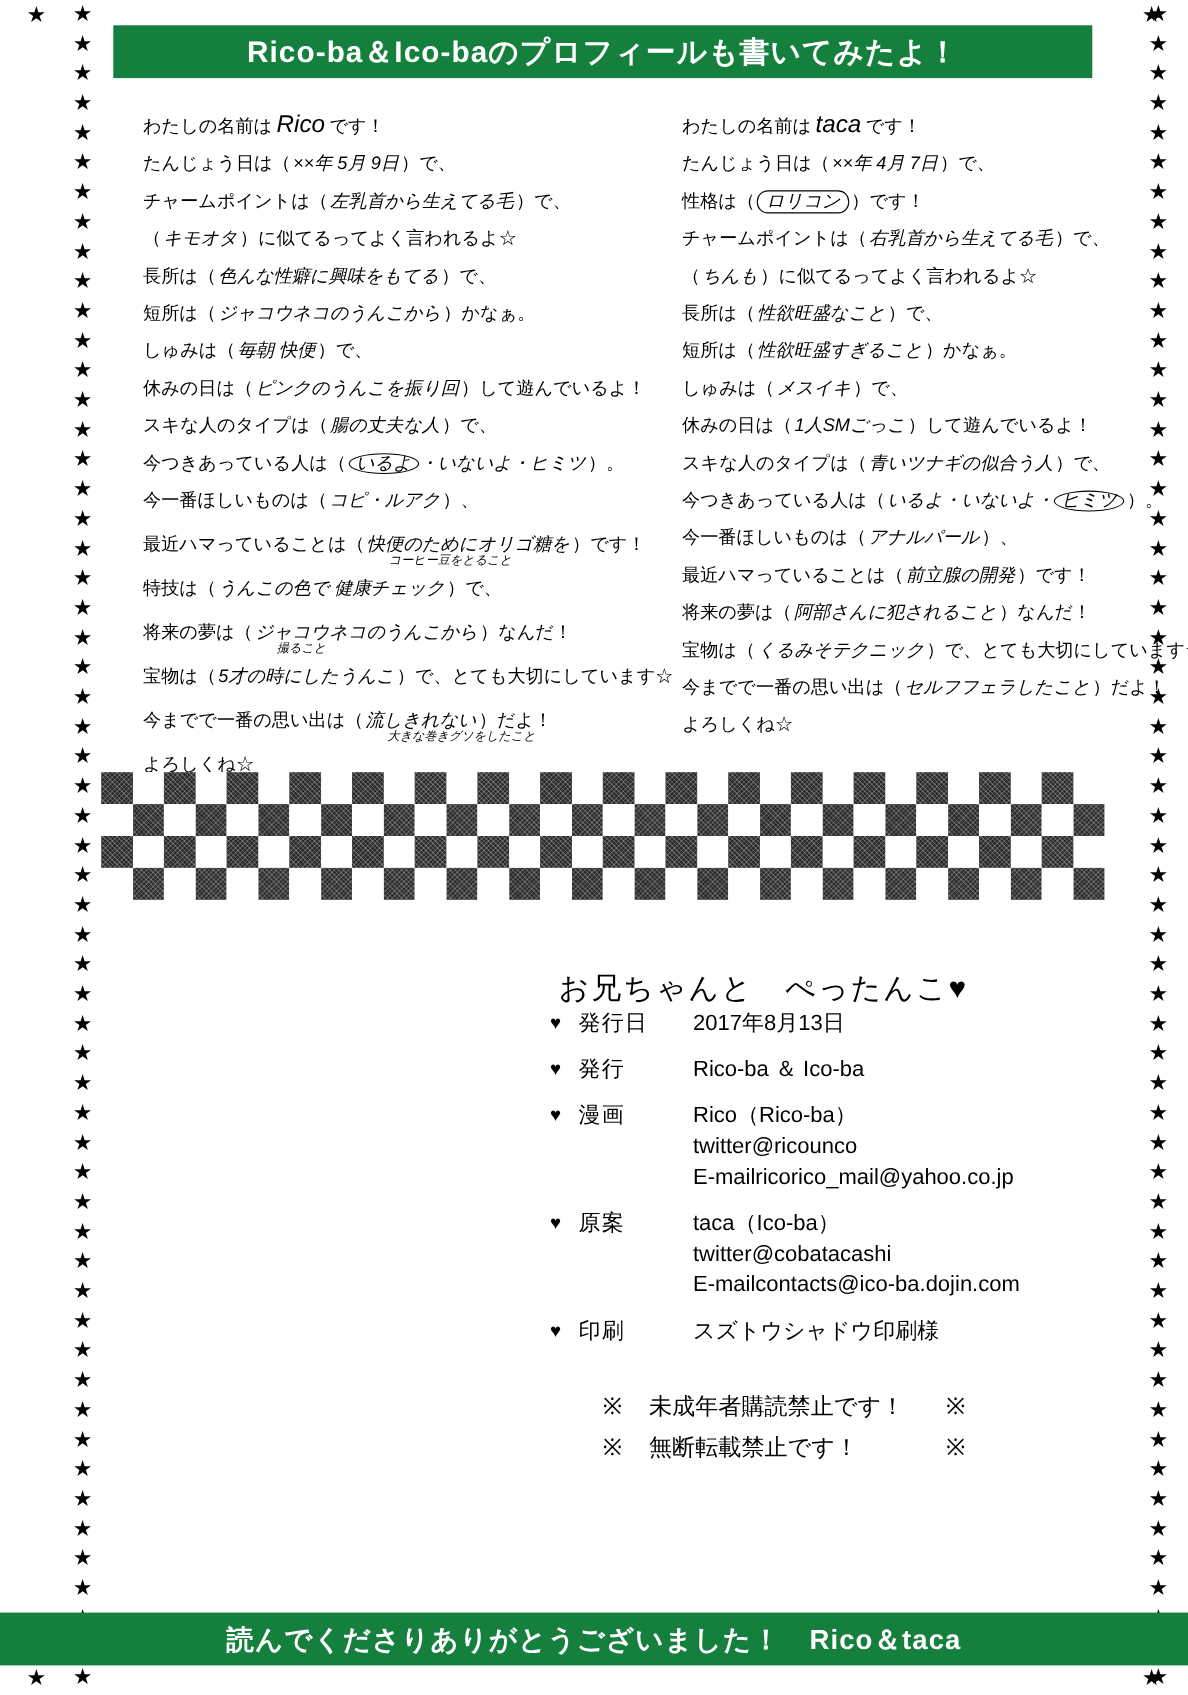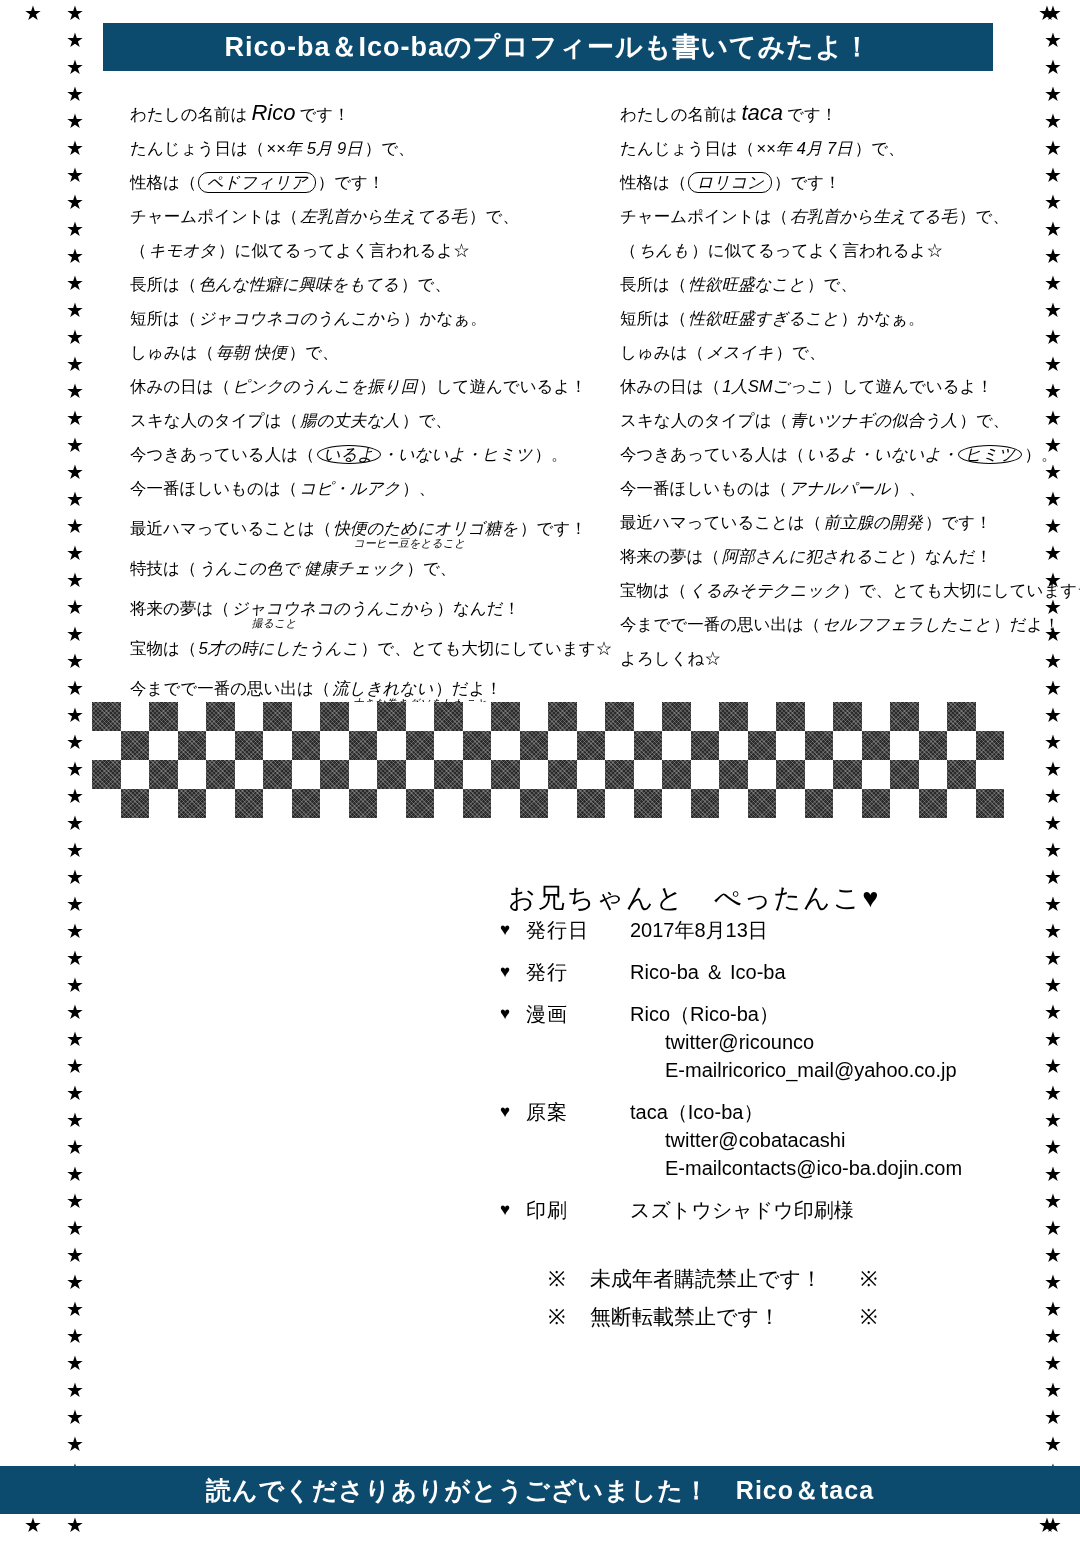--- a/index.html
+++ b/index.html
@@ -47,21 +47,21 @@
     padding: 0 24px;
     box-sizing: border-box;
     user-select: none;
   }
   .star-row.top { top: 0; }
   .star-row.bottom { top: 1512px; }
 
   
   .title-bar {
     position: absolute;
-    background: #0c4a6e;
+    background: #15803d;
     color: #ffffff;
     display: flex;
     align-items: center;
     justify-content: center;
     font-weight: bold;
   }
   #header-bar {
     left: 103px;
     top: 23px;
     width: 890px;
@@ -184,21 +184,21 @@
     font-size: 17px;
     line-height: 28px;
   }
   .colo-label {
     width: 104px;
     flex: 0 0 104px;
     letter-spacing: 1px;
   }
   .colo-val { flex: 1; }
   .colo-val .sub-line { display: block; }
-  .kv { display: flex; margin-left: 35px; }
+  .kv { display: flex; }
   .kv .k { width: 104px; flex: 0 0 104px; }
 
   #notices {
     margin-top: 36px;
     margin-left: 48px;
     font-size: 21px;
     line-height: 38px;
   }
   #notices .nrow { display: flex; gap: 20px; align-items: center; }
   #notices .mark { width: 22px; }
@@ -343,21 +343,20 @@
   </div>
 
 <div class="title-bar" id="header-bar">
   <span>Rico-ba＆Ico-baのプロフィールも書いてみたよ！</span>
 </div>
 
 <div id="profiles">
   <div class="profile-col" id="prof-0">
       <div class="pline"><span class="lbl">わたしの名前は</span><span class="big">Rico</span><span>です！</span></div>
       <div class="pline"><span class="lbl">たんじょう日は</span><span>（</span><span class="fill">××年 5月 9日</span><span>）</span><span>で、</span></div>
-      <div class="pline"><span class="lbl">性格は</span><span>（</span><span class="fill"><span class="boxed">ペドフィリア</span></span><span>）</span><span>です！</span></div>
       <div class="pline"><span class="lbl">チャームポイントは</span><span>（</span><span class="fill">左乳首から生えてる毛</span><span>）</span><span>で、</span></div>
       <div class="pline"><span>（</span><span class="fill">キモオタ</span><span>）</span><span>に似てるってよく言われるよ☆</span></div>
       <div class="pline"><span class="lbl">長所は</span><span>（</span><span class="fill">色んな性癖に興味をもてる</span><span>）</span><span>で、</span></div>
       <div class="pline"><span class="lbl">短所は</span><span>（</span><span class="fill">ジャコウネコのうんこから</span><span>）</span><span>かなぁ。</span></div>
       <div class="pline"><span class="lbl">しゅみは</span><span>（</span><span class="fill">毎朝 快便</span><span>）</span><span>で、</span></div>
       <div class="pline"><span class="lbl">休みの日は</span><span>（</span><span class="fill">ピンクのうんこを振り回</span><span>）</span><span>して遊んでいるよ！</span></div>
       <div class="pline"><span class="lbl">スキな人のタイプは</span><span>（</span><span class="fill">腸の丈夫な人</span><span>）</span><span>で、</span></div>
       <div class="pline"><span class="lbl">今つきあっている人は</span><span>（</span><span class="fill"><span class="circled">いるよ</span><span>・</span><span>いないよ</span><span>・</span><span>ヒミツ</span></span><span>）</span><span>。</span></div>
       <div class="pline"><span class="lbl">今一番ほしいものは</span><span>（</span><span class="fill">コピ・ルアク</span><span>）</span><span>、</span></div>
       <div class="pline tall-line"><span class="lbl">最近ハマっていることは</span><span>（</span><span class="fill"><span class="ruby"><span>快便のためにオリゴ糖を</span><span class="sub">コーヒー豆をとること</span></span></span><span>）</span><span>です！</span></div>

